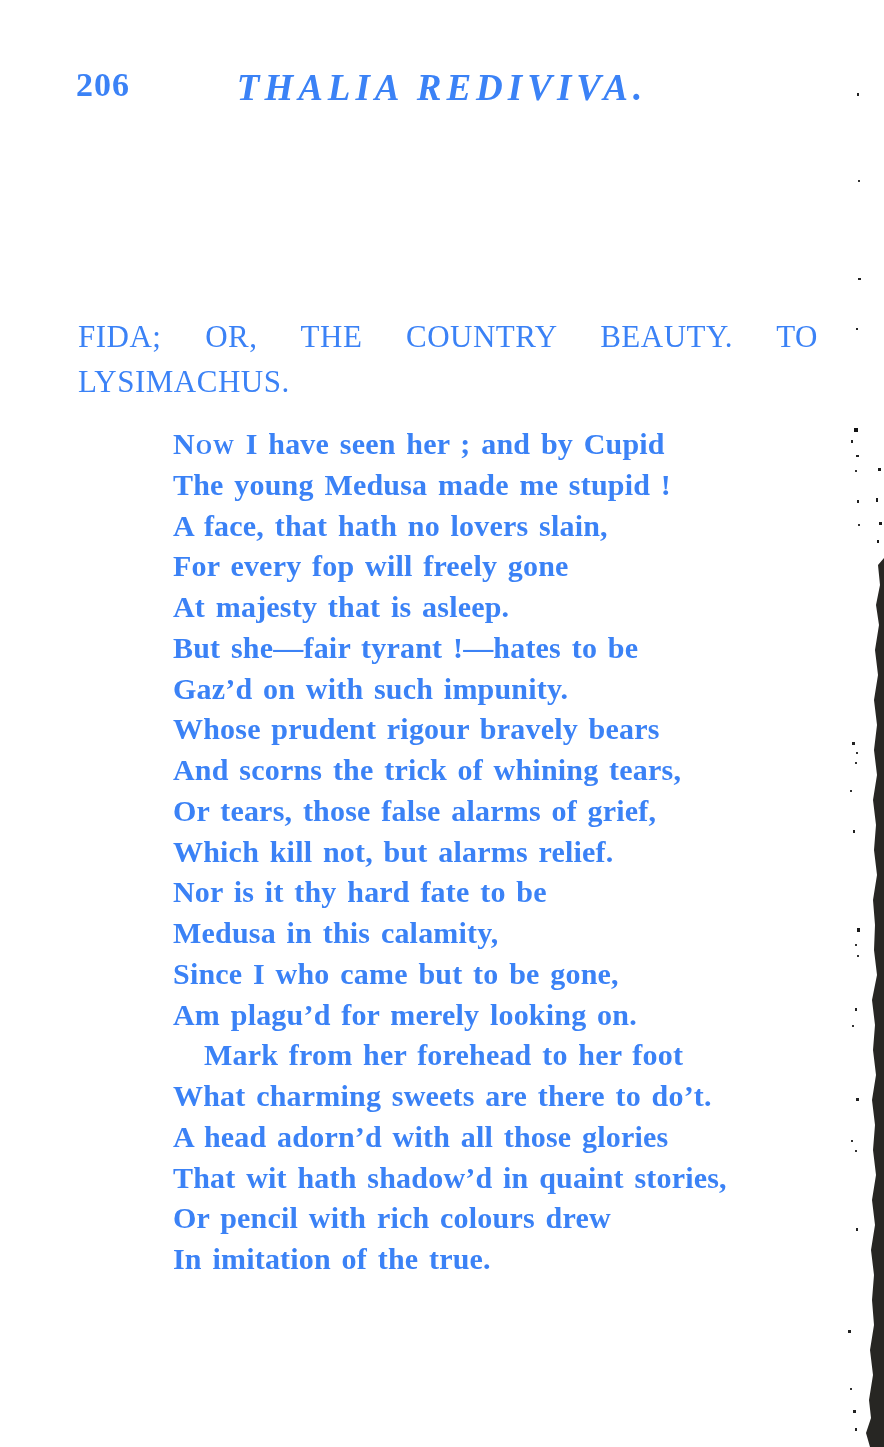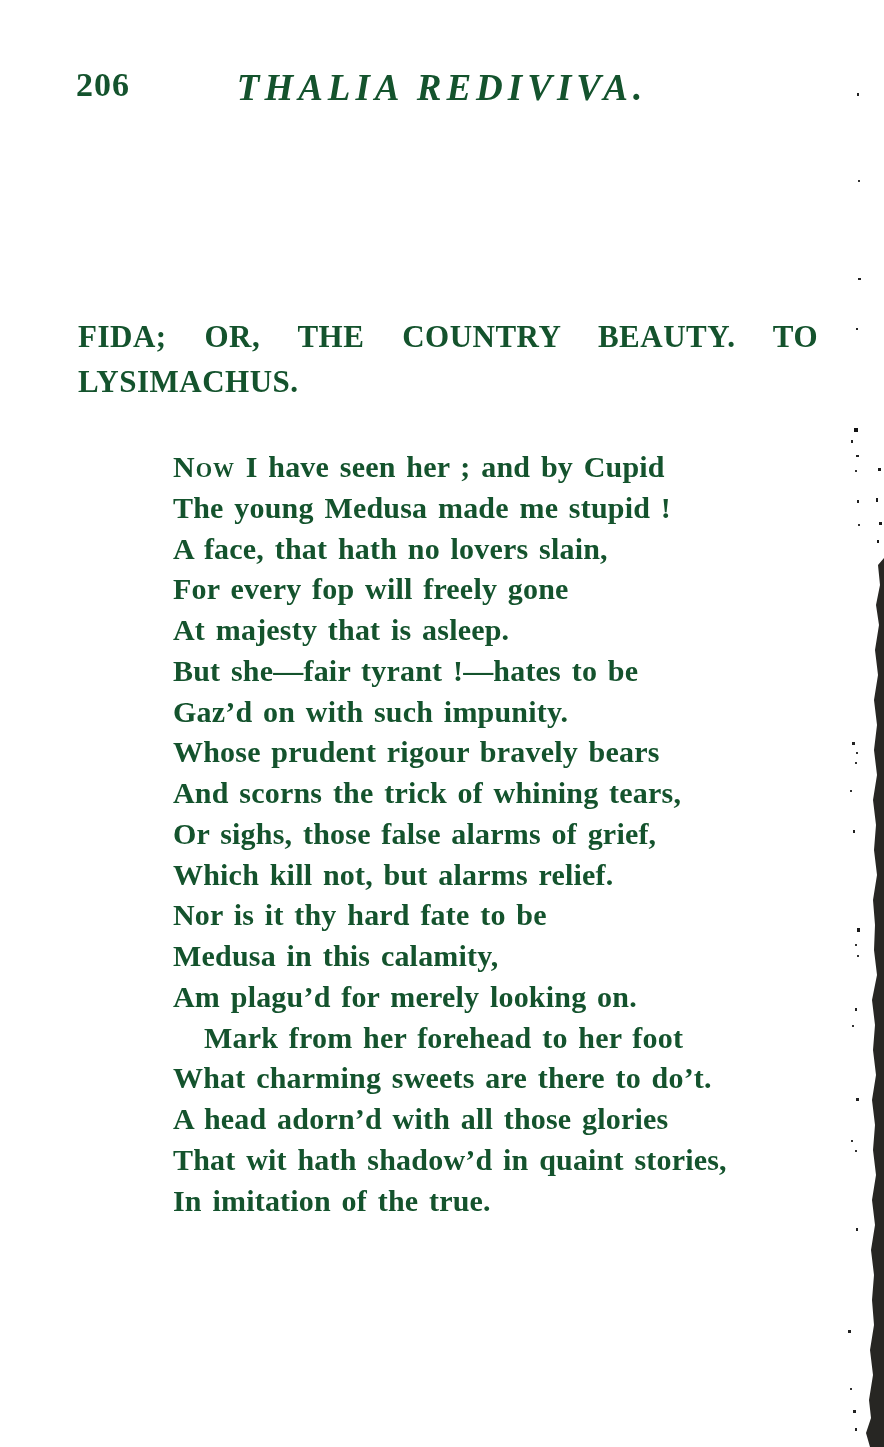--- a/index.html
+++ b/index.html
@@ -4,21 +4,21 @@
 <style>
   html, body { margin: 0; padding: 0; background: #e8e8e8; }
   .page {
     position: relative;
     width: 884px;
     height: 1447px;
     margin: 0 auto;
     background: #ffffff;
     overflow: hidden;
     font-family: "Liberation Serif", serif;
-    color: #14532d;
+    color: #3b82f6;
   }
   .pagenum {
     position: absolute;
     left: 76px;
     top: 66px;
     font-size: 34px;
     font-weight: bold;
     letter-spacing: 1px;
   }
   .running-header {
@@ -30,36 +30,36 @@
     font-style: italic;
     font-weight: bold;
     font-size: 37px;
     letter-spacing: 5px;
   }
   .title-block {
     position: absolute;
     left: 78px;
     width: 740px;
     top: 314px;
-    font-weight: bold;
+    font-weight: normal;
     font-size: 31px;
     line-height: 45px;
     letter-spacing: 0.5px;
   }
   .title-line1 {
     text-align: justify;
     text-align-last: justify;
   }
   .title-line2 {
     text-align: left;
   }
   .poem {
     position: absolute;
     left: 173px;
-    top: 447px;
+    top: 424px;
     font-size: 30px;
     font-weight: bold;
     line-height: 40.75px;
     word-spacing: 3px;
     letter-spacing: 0.2px;
     white-space: nowrap;
   }
   .poem .line { height: 40.75px; }
   .poem .line.indent { padding-left: 31px; }
   .poem .lead { font-variant: small-caps; letter-spacing: 1px; }
@@ -89,29 +89,31 @@
   <div class="poem">
     <div class="line"><span class="lead">Now</span><span> I have seen her ; and by Cupid</span></div>
     <div class="line">The young Medusa made me stupid !</div>
     <div class="line">A face, that hath no lovers slain,</div>
     <div class="line">For every fop will freely gone</div>
     <div class="line">At majesty that is asleep.</div>
     <div class="line">But she—fair tyrant !—hates to be</div>
     <div class="line">Gaz’d on with such impunity.</div>
     <div class="line">Whose prudent rigour bravely bears</div>
     <div class="line">And scorns the trick of whining tears,</div>
-    <div class="line">Or sighs, those false alarms of grief,</div>
+    <div class="line">Or tears, those false alarms of grief,</div>
     <div class="line">Which kill not, but alarms relief.</div>
     <div class="line">Nor is it thy hard fate to be</div>
     <div class="line">Medusa in this calamity,</div>
+    <div class="line">Since I who came but to be gone,</div>
     <div class="line">Am plagu’d for merely looking on.</div>
     <div class="line indent">Mark from her forehead to her foot</div>
     <div class="line">What charming sweets are there to do’t.</div>
     <div class="line">A head adorn’d with all those glories</div>
     <div class="line">That wit hath shadow’d in quaint stories,</div>
+    <div class="line">Or pencil with rich colours drew</div>
     <div class="line">In imitation of the true.</div>
   </div>
 
   <svg class="edge-art" viewBox="0 0 44 1447" xmlns="http://www.w3.org/2000/svg" aria-hidden="true">
 
     <polygon fill="#151310" opacity="0.92" points="44,558 38,565 40,585 36,605 39,625 35,650 38,675 34,700 37,725 34,750 37,775 33,800 36,825 34,850 37,875 33,900 35,925 34,950 37,975 32,1000 35,1025 33,1050 36,1075 32,1100 35,1125 33,1150 36,1175 32,1200 35,1225 31,1250 34,1275 32,1300 34,1325 30,1350 33,1375 29,1400 31,1418 26,1433 30,1447 44,1447"></polygon>
 
     <rect x="38" y="468" width="3" height="3" fill="#1a1a1a"></rect>
     <rect x="36" y="498" width="2" height="4" fill="#1a1a1a"></rect>
     <rect x="39" y="522" width="3" height="3" fill="#1a1a1a"></rect>

